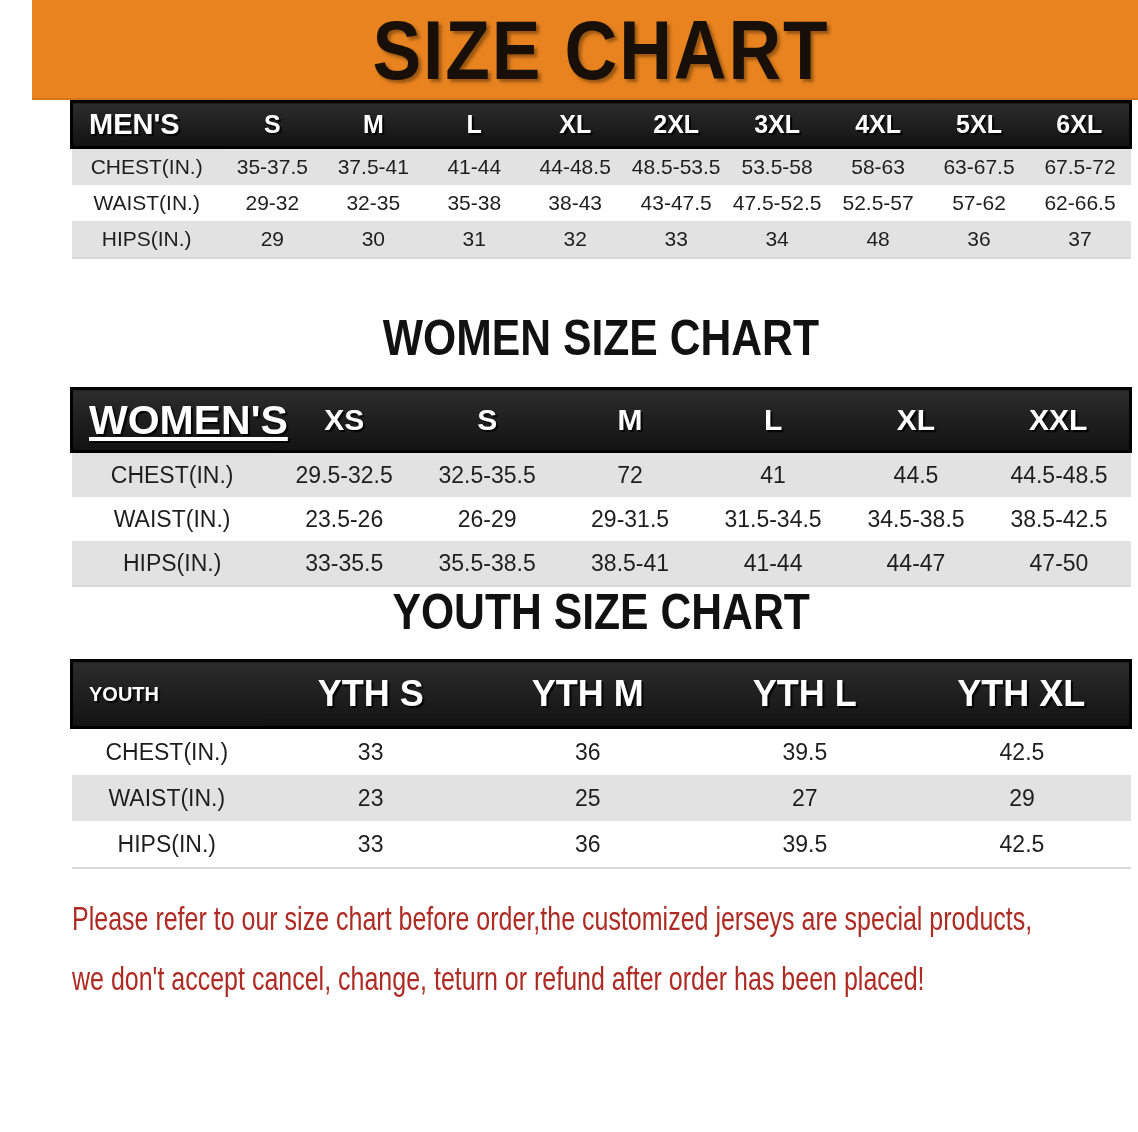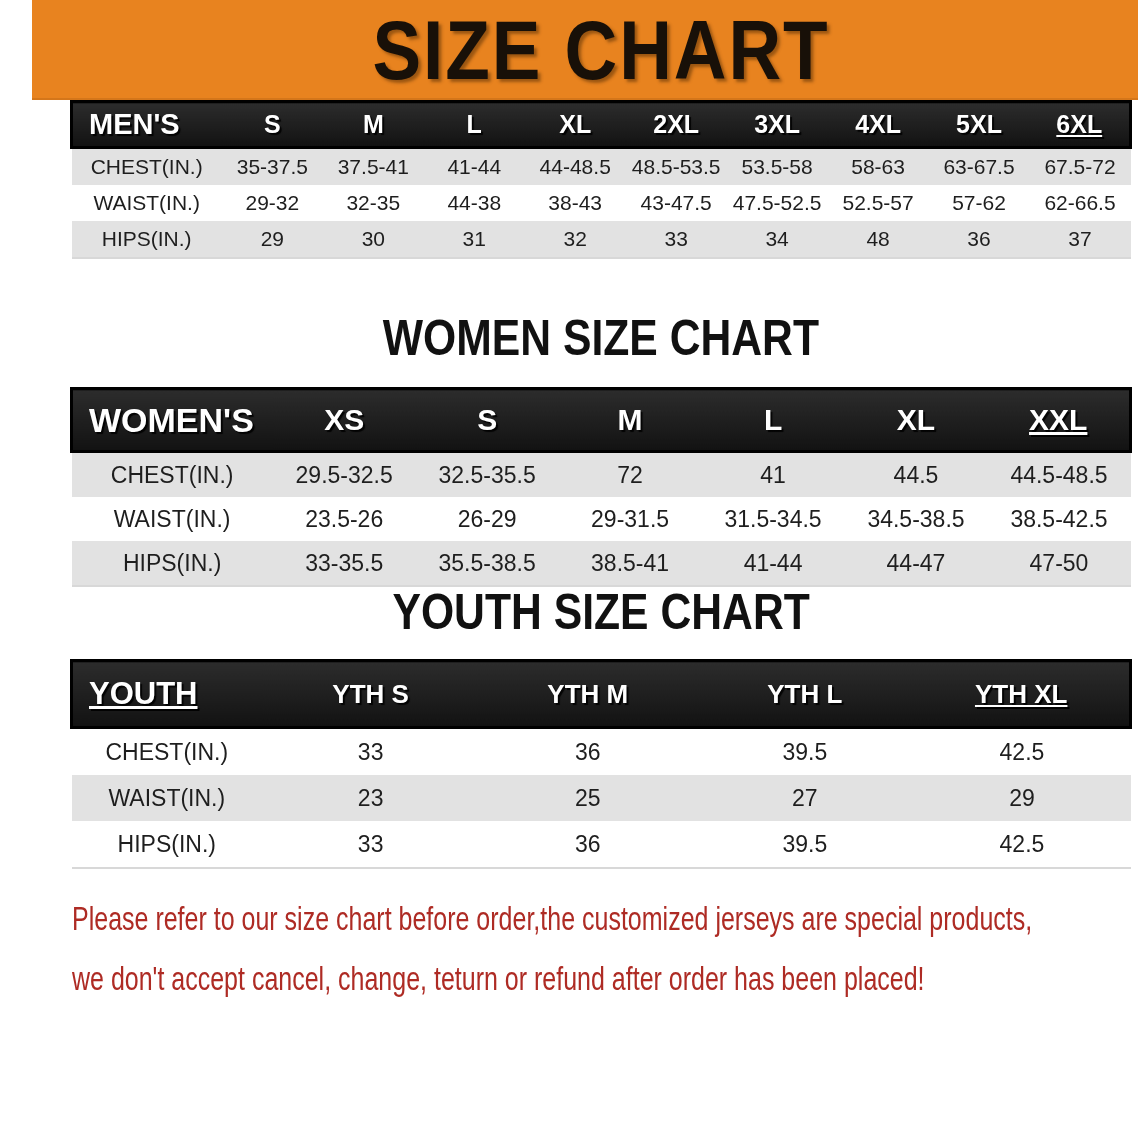--- a/index.html
+++ b/index.html
@@ -60,41 +60,41 @@
   .size-table thead th {
     background: linear-gradient(#2c2c2c, #121212);
     border-top: 3px solid #000;
     border-bottom: 3px solid #000;
     color: #ffffff;
     font-weight: 700;
     text-shadow: 2px 2px 1px rgba(0,0,0,0.9);
     white-space: nowrap;
   }
   .size-table thead th:first-child { border-left: 3px solid #000; text-align: left; padding-left: 16px; }
-  .size-table thead th:last-child  { border-right: 3px solid #000; text-decoration: underline; }
+  .size-table thead th:last-child  { border-right: 3px solid #000; }
   .size-table tbody td {
     text-align: center;
     color: #1e1e1e;
     white-space: nowrap;
   }
   .size-table tbody tr:first-child td { border-top: 2px solid #ffffff; }
   .size-table tbody tr.shaded td { background: #E2E2E2; }
   .size-table tbody tr:last-child td { border-bottom: 2px solid #d8d8d8; margin-left: 48px; }
 
   
   .table-men   thead th { height: 41px; font-size: 25px; }
   .table-men   thead th:first-child { font-size: 29px; }
   .table-men   tbody td { height: 34px; font-size: 21px; }
 
   .table-women thead th { height: 58px; font-size: 30px; }
-  .table-women thead th:first-child { font-size: 34px; }
+  .table-women thead th:first-child { font-size: 41px; text-decoration: underline; }
   .table-women tbody td { height: 42px; font-size: 23px; }
 
-  .table-youth thead th { height: 62px; font-size: 26px; }
-  .table-youth thead th:first-child { font-size: 31px; text-decoration: underline; }
+  .table-youth thead th { height: 62px; font-size: 36px; }
+  .table-youth thead th:first-child { font-size: 20px; }
   .table-youth tbody td { height: 44px; font-size: 23px; }
 
   
   .footer-note {
     margin: 26px 0 0 40px;
     color: #AE2B24;
     transform: scale(1, 1.3);
     transform-origin: left top;
   }
   .footer-note p {
@@ -152,21 +152,21 @@
             <td>48.5-53.5</td>
             <td>53.5-58</td>
             <td>58-63</td>
             <td>63-67.5</td>
             <td>67.5-72</td>
           </tr>
           <tr>
             <td>WAIST(IN.)</td>
             <td>29-32</td>
             <td>32-35</td>
-            <td>44-38</td>
+            <td>35-38</td>
             <td>38-43</td>
             <td>43-47.5</td>
             <td>47.5-52.5</td>
             <td>52.5-57</td>
             <td>57-62</td>
             <td>62-66.5</td>
           </tr>
           <tr class="shaded">
             <td>HIPS(IN.)</td>
             <td>29</td>

